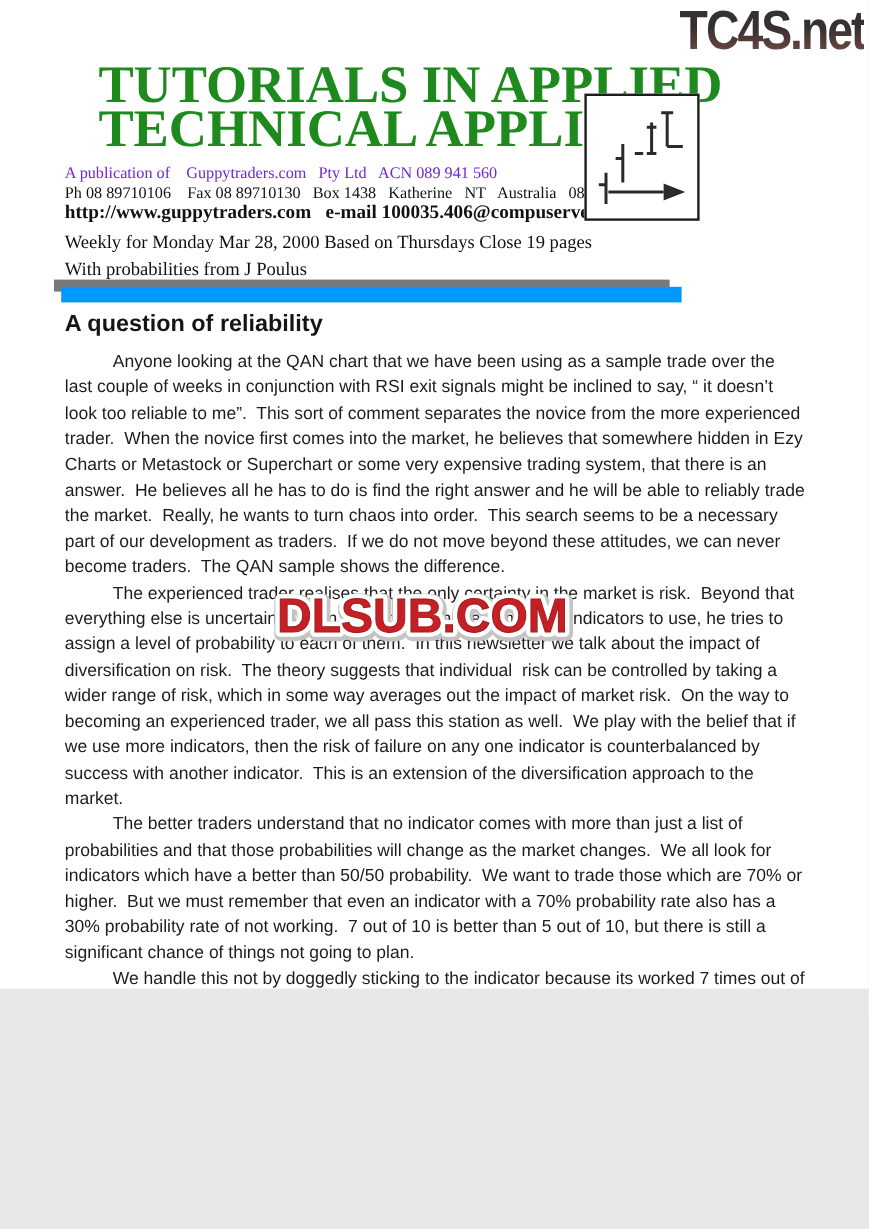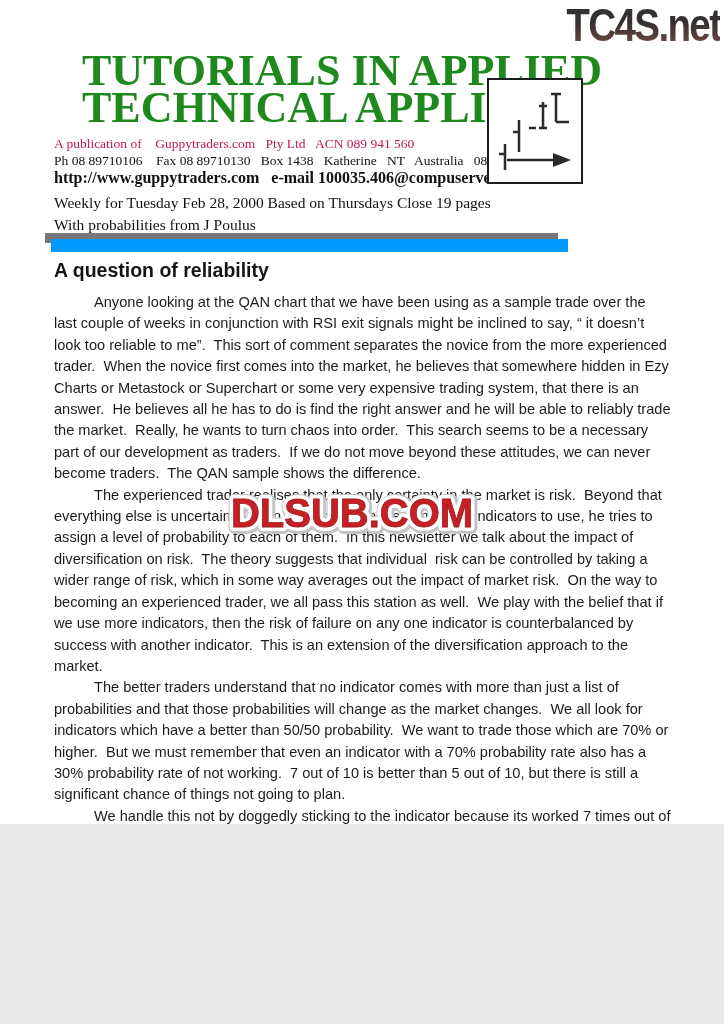--- a/index.html
+++ b/index.html
@@ -21,21 +21,21 @@
   }
 
   
   .title {
     position:absolute; left:62px; top:52px;
     font-family:"Liberation Serif", serif; font-weight:bold;
     font-size:44px; line-height:37px; color:#1e8a1e;margin-left:20px;
   }
   .pub-line {
     position:absolute; left:54px;
-    font-family:"Liberation Serif", serif; font-size:13.5px; color:#be185d;
+    font-family:"Liberation Serif", serif; font-size:13.5px; color:#6d28d9;
   }
   .contact-line {
     position:absolute; left:54px; top:153px;
     font-family:"Liberation Serif", serif; font-size:13.5px; color:#111;
   }
   .web-line {
     position:absolute; left:54px; top:169px;
     font-family:"Liberation Serif", serif; font-size:16px; font-weight:bold; color:#111;
   }
   .chart-box {
@@ -112,21 +112,21 @@
         <path d="M30,40 v32 M24,52 h6"></path>
 
         <path d="M16,64 v26 M10,74 h6"></path>
 
         <path d="M18,80 H64"></path>
       </g>
       <polygon points="64,73 82,80 64,87" fill="#2a2a2a"></polygon>
     </svg>
   </div>
 
-  <div class="issue-line">Weekly for Tuesday Feb 28, 2000 Based on Thursdays Close 19 pages</div>
+  <div class="issue-line">Weekly for Monday Mar 28, 2000 Based on Thursdays Close 19 pages</div>
   <div class="contrib-line">With probabilities from J Poulus</div>
 
   <div class="bar-gray"></div>
   <div class="bar-blue"></div>
 
   <h2 class="heading">A question of reliability</h2>
 
   <div class="body-text">
     <p class="pre">Anyone looking at the QAN chart that we have been using as a sample trade over the last couple of weeks in conjunction with RSI exit signals might be inclined to say, “ it doesn’t look too reliable to me”.  This sort of comment separates the novice from the more experienced trader.  When the novice first comes into the market, he believes that somewhere hidden in Ezy Charts or Metastock or Superchart or some very expensive trading system, that there is an answer.  He believes all he has to do is find the right answer and he will be able to reliably trade the market.  Really, he wants to turn chaos into order.  This search seems to be a necessary part of our development as traders.  If we do not move beyond these attitudes, we can never become traders.  The QAN sample shows the difference.</p>
     <p class="pre">The experienced trader realises that the only certainty in the market is risk.  Beyond that everything else is uncertain.  When he decides on the number of indicators to use, he tries to assign a level of probability to each of them.  In this newsletter we talk about the impact of diversification on risk.  The theory suggests that individual  risk can be controlled by taking a wider range of risk, which in some way averages out the impact of market risk.  On the way to becoming an experienced trader, we all pass this station as well.  We play with the belief that if we use more indicators, then the risk of failure on any one indicator is counterbalanced by success with another indicator.  This is an extension of the diversification approach to the market.</p>

